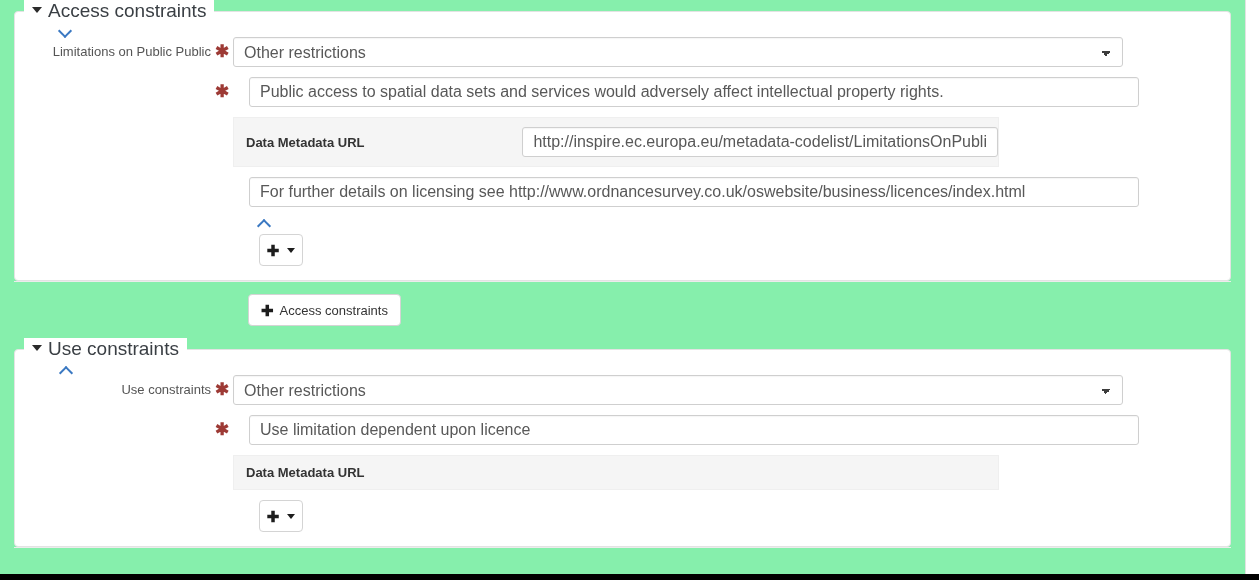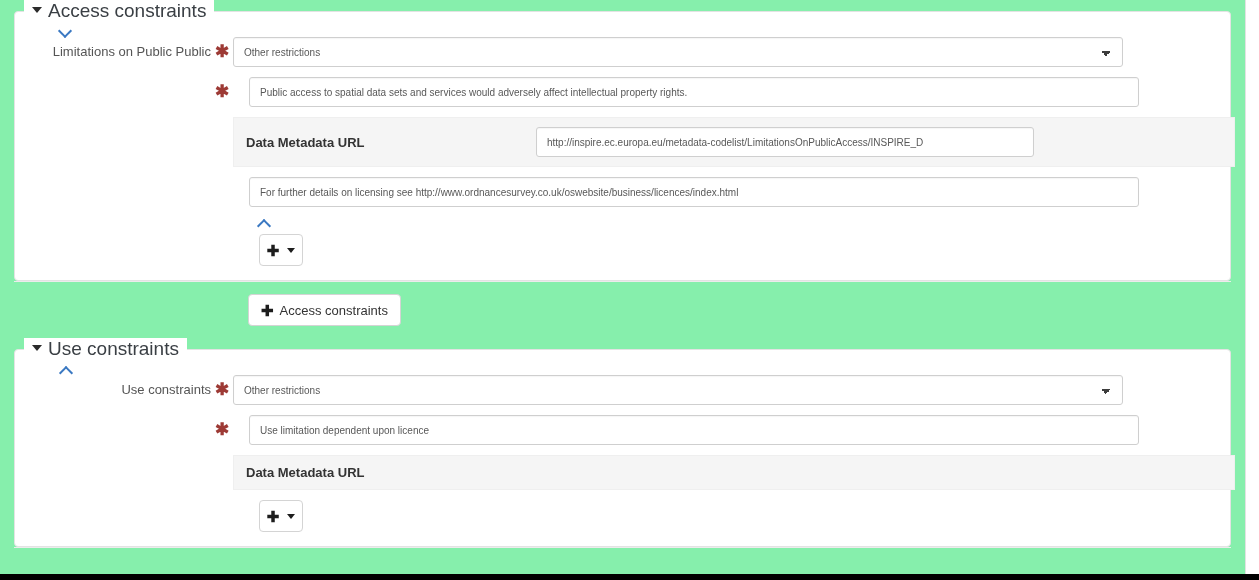--- a/index.html
+++ b/index.html
@@ -137,21 +137,21 @@
   }
   .row-control { flex: 0 0 auto; }
 
   select.ctl, input.ctl {
     height: 30px;
     border: 1px solid #cfcfcf;
     border-radius: 3px;
     background: #ffffff;
     color: #585858;
     font-family: "Liberation Sans", sans-serif;
-    font-size: 10px;
+    font-size: 16px;
     padding: 0 10px;
     outline: none;
     box-shadow: inset 0 1px 1px rgba(0,0,0,.04);
   }
   select.ctl {
     width: 890px;
     -webkit-appearance: none;
     appearance: none;
     background-image:
       linear-gradient(45deg, transparent 50%, #3d3d3d 50%),
@@ -163,21 +163,21 @@
     background-repeat: no-repeat;
   }
   input.ctl.wide { width: 890px; margin-left: 16px; }
   input.ctl.url  { width: 498px; }
 
   
   .subpanel {
     background: #f5f5f5;
     border: 1px solid #efefef;
     margin: 0 0 10px 208px;
-    width: 1002px;
+    width: 766px;
     padding: 9px 0 9px 0;
     display: flex;
     align-items: center;
   }
   .subpanel-label {
     width: 302px;
     padding-left: 12px;
     font-weight: 700;
     font-size: 13px;
     color: #333333;

